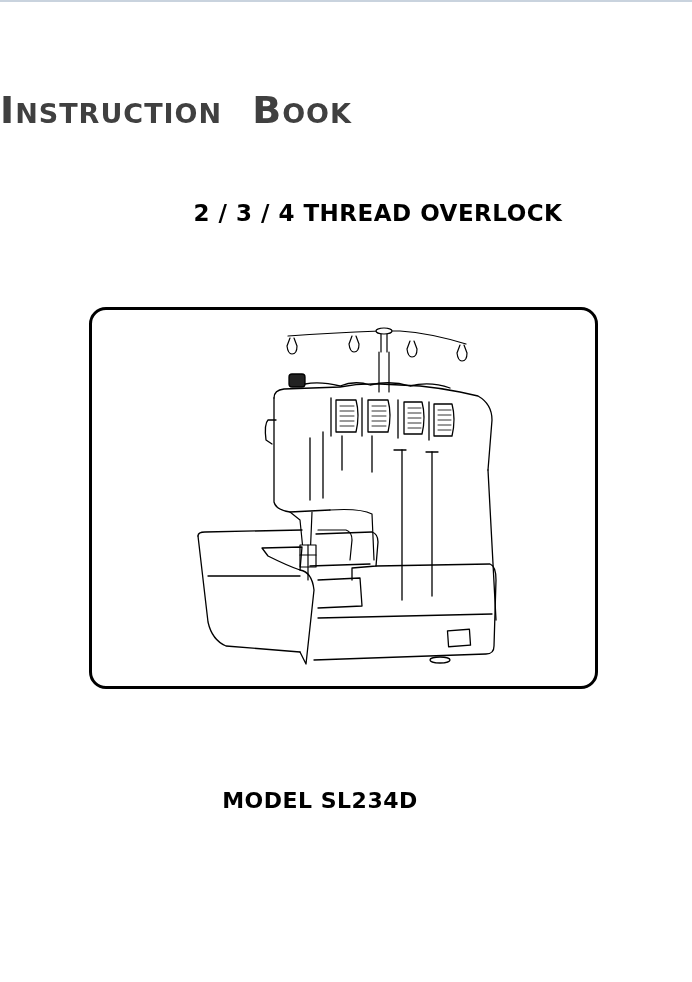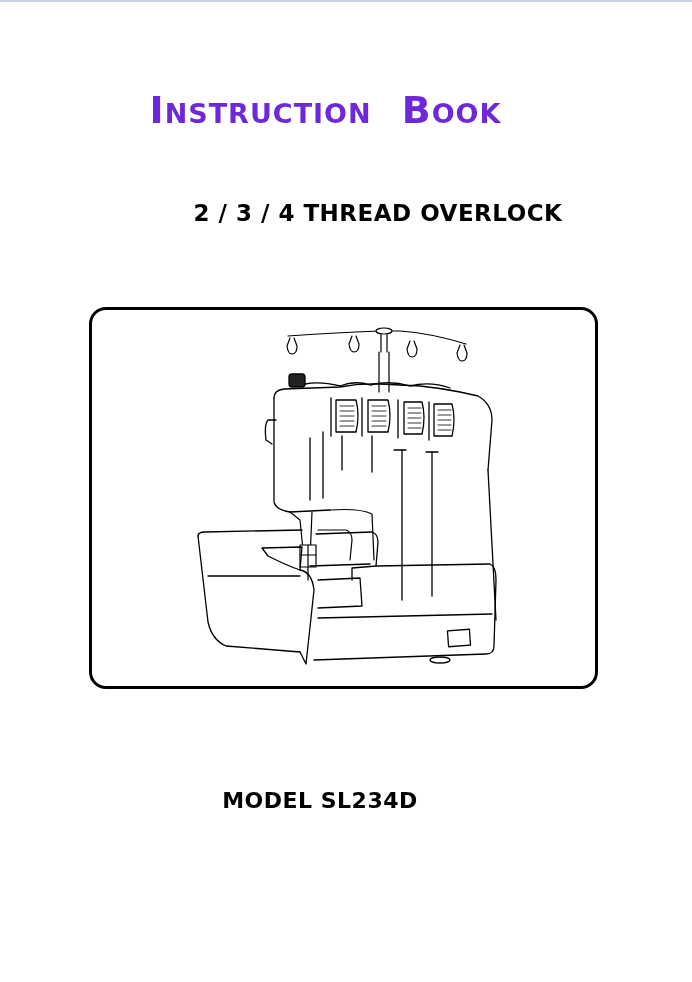--- a/index.html
+++ b/index.html
@@ -2,22 +2,22 @@
 <html><head>
   <meta charset="utf-8">
   <style>
     html, body { margin: 0; padding: 0; }
     body {
       width: 692px; height: 982px; background: #ffffff; position: relative; overflow: hidden;
       font-family: "Liberation Sans", "DejaVu Sans", sans-serif;
     }
     .top-strip { position: absolute; left: 0; top: 0; width: 692px; height: 2px; background: #c9d3de; }
     .title {
-      position: absolute; left: 0; top: 88px; width: 651px; text-align: center;
-      font-family: "DejaVu Sans", sans-serif; font-weight: 900; color: #6d28d9;
+      position: absolute; left: 0; top: 88px; width: 651px; 
+      font-family: "DejaVu Sans", sans-serif; font-weight: 900; color: #404040;
       letter-spacing: 1px; white-space: nowrap;
     }
     .title .big { font-size: 38px; }
     .title .sc { font-size: 27px; }
     .title .gap { display: inline-block; width: 30px; }
     .subtitle {
       position: absolute; left: 0; top: 200px; width: 692px; text-align: center;
       font-family: "DejaVu Sans", sans-serif; font-weight: bold; font-size: 23px; color: #000;
       letter-spacing: 0.5px; white-space: nowrap; padding-left: 32px;
     }

